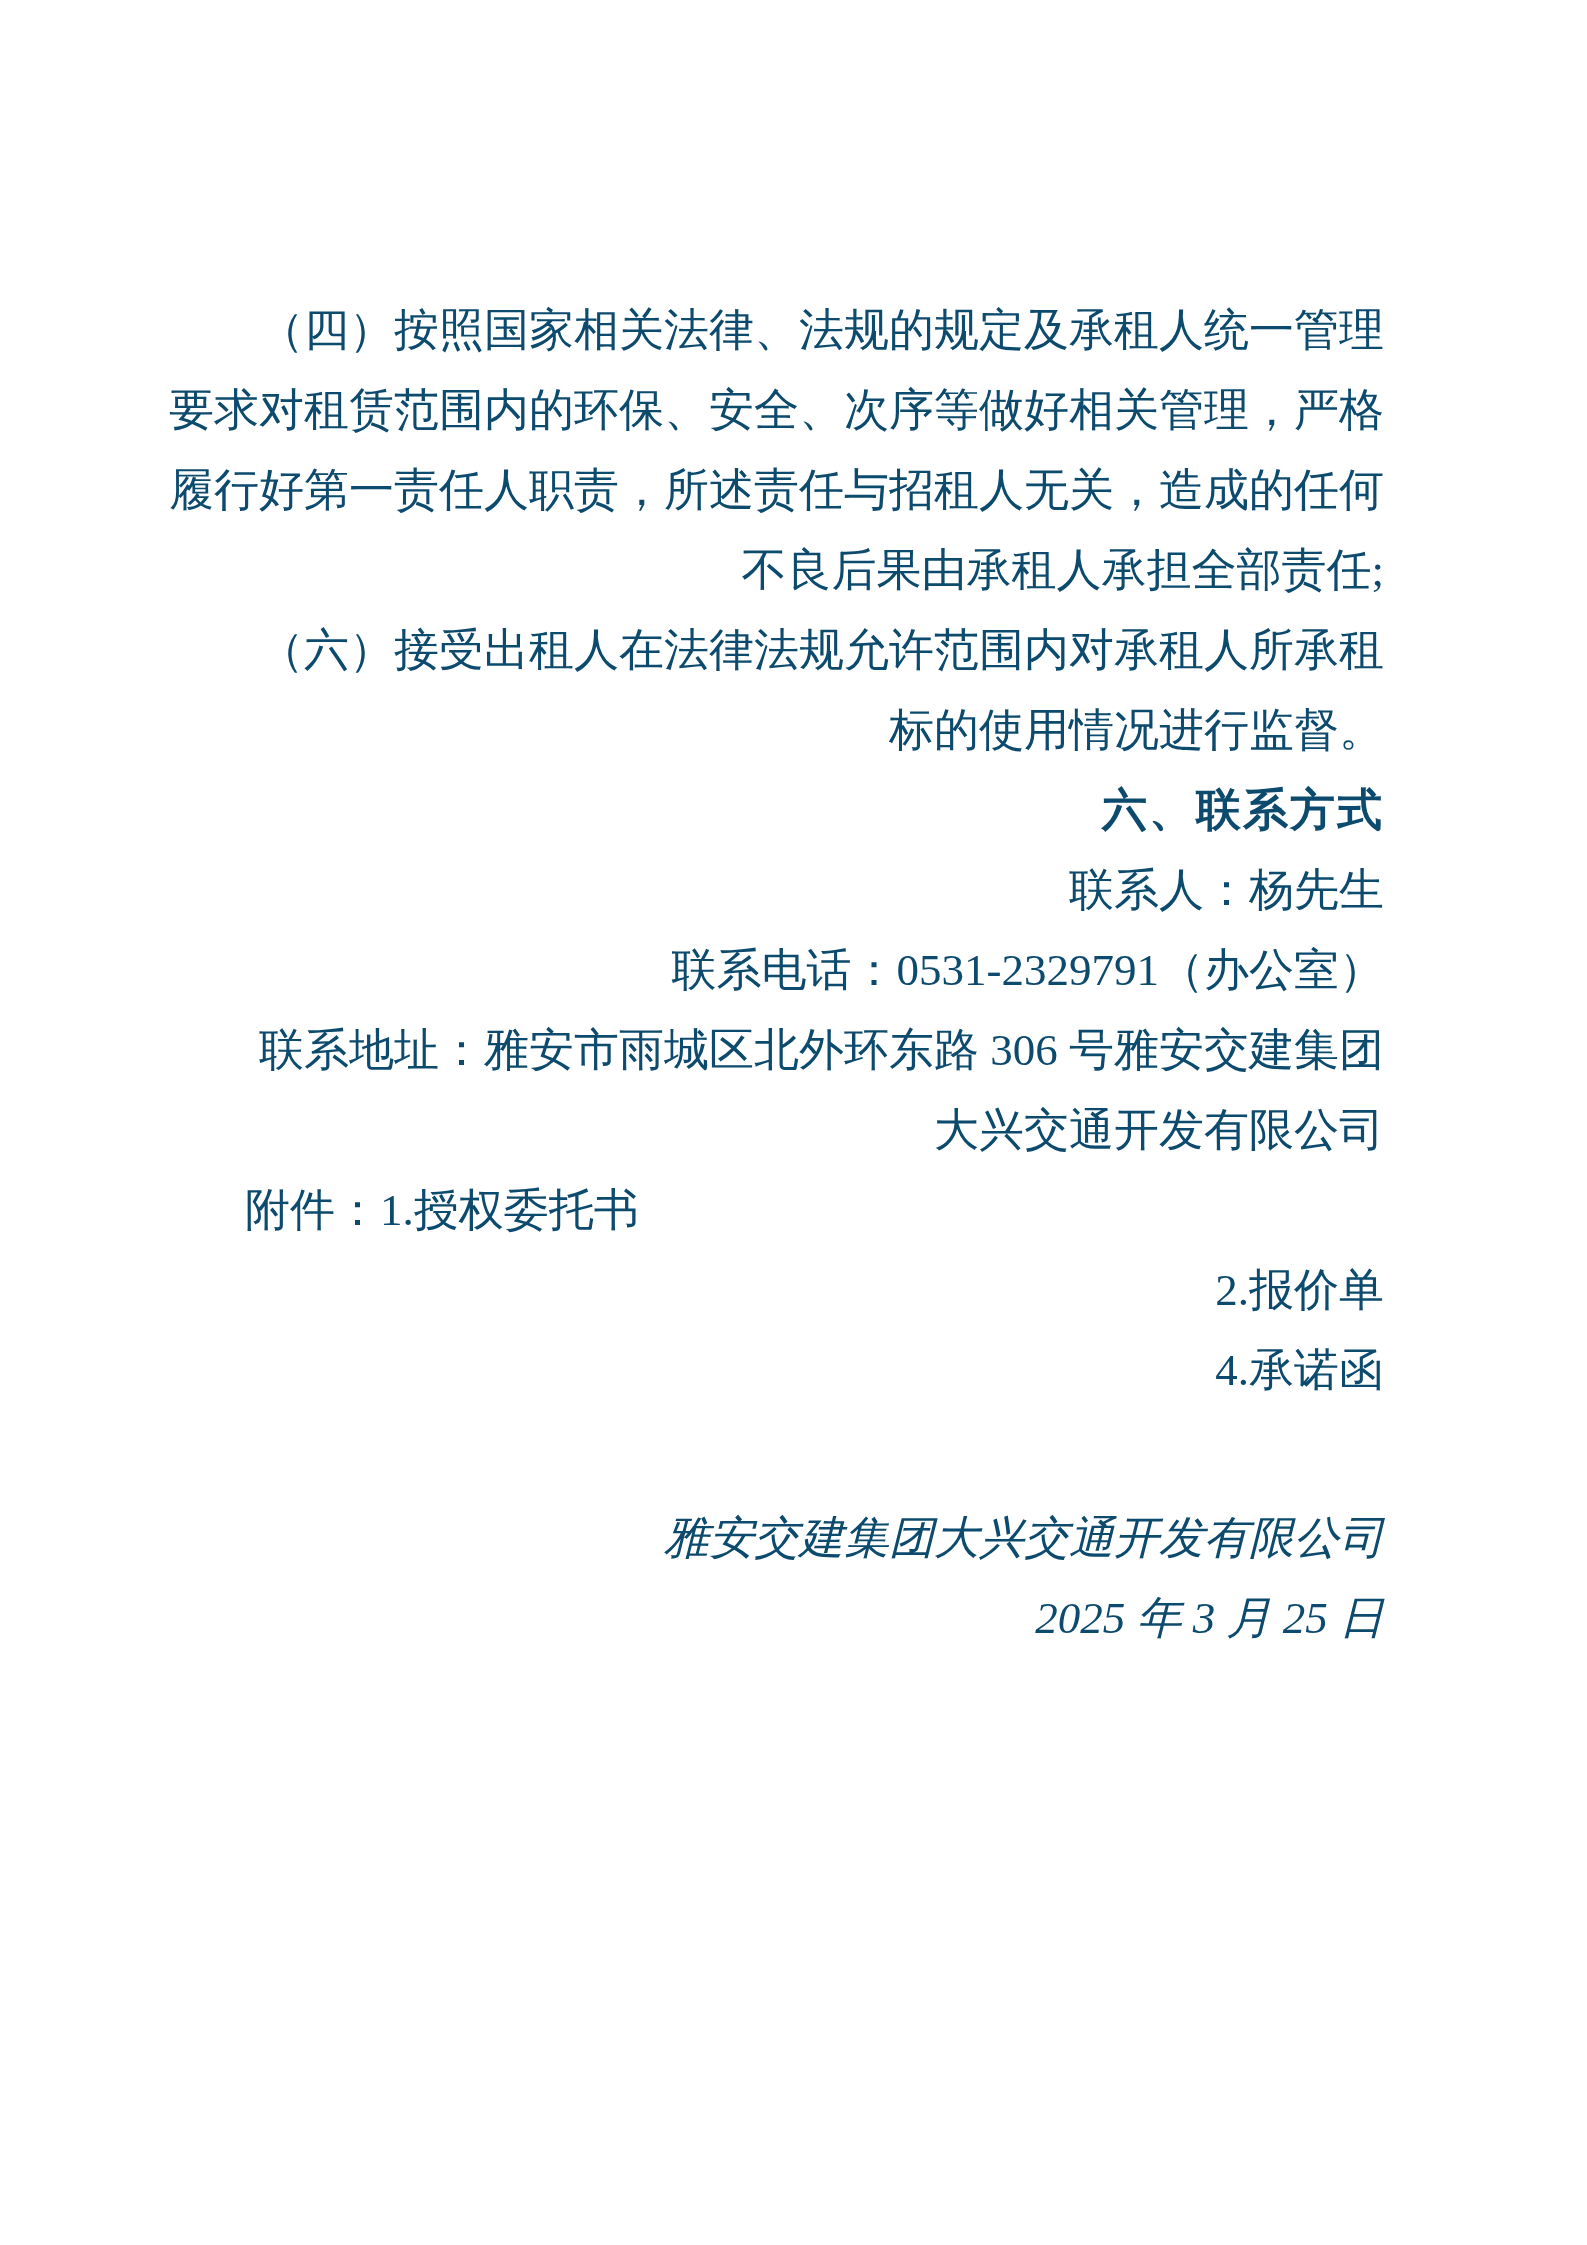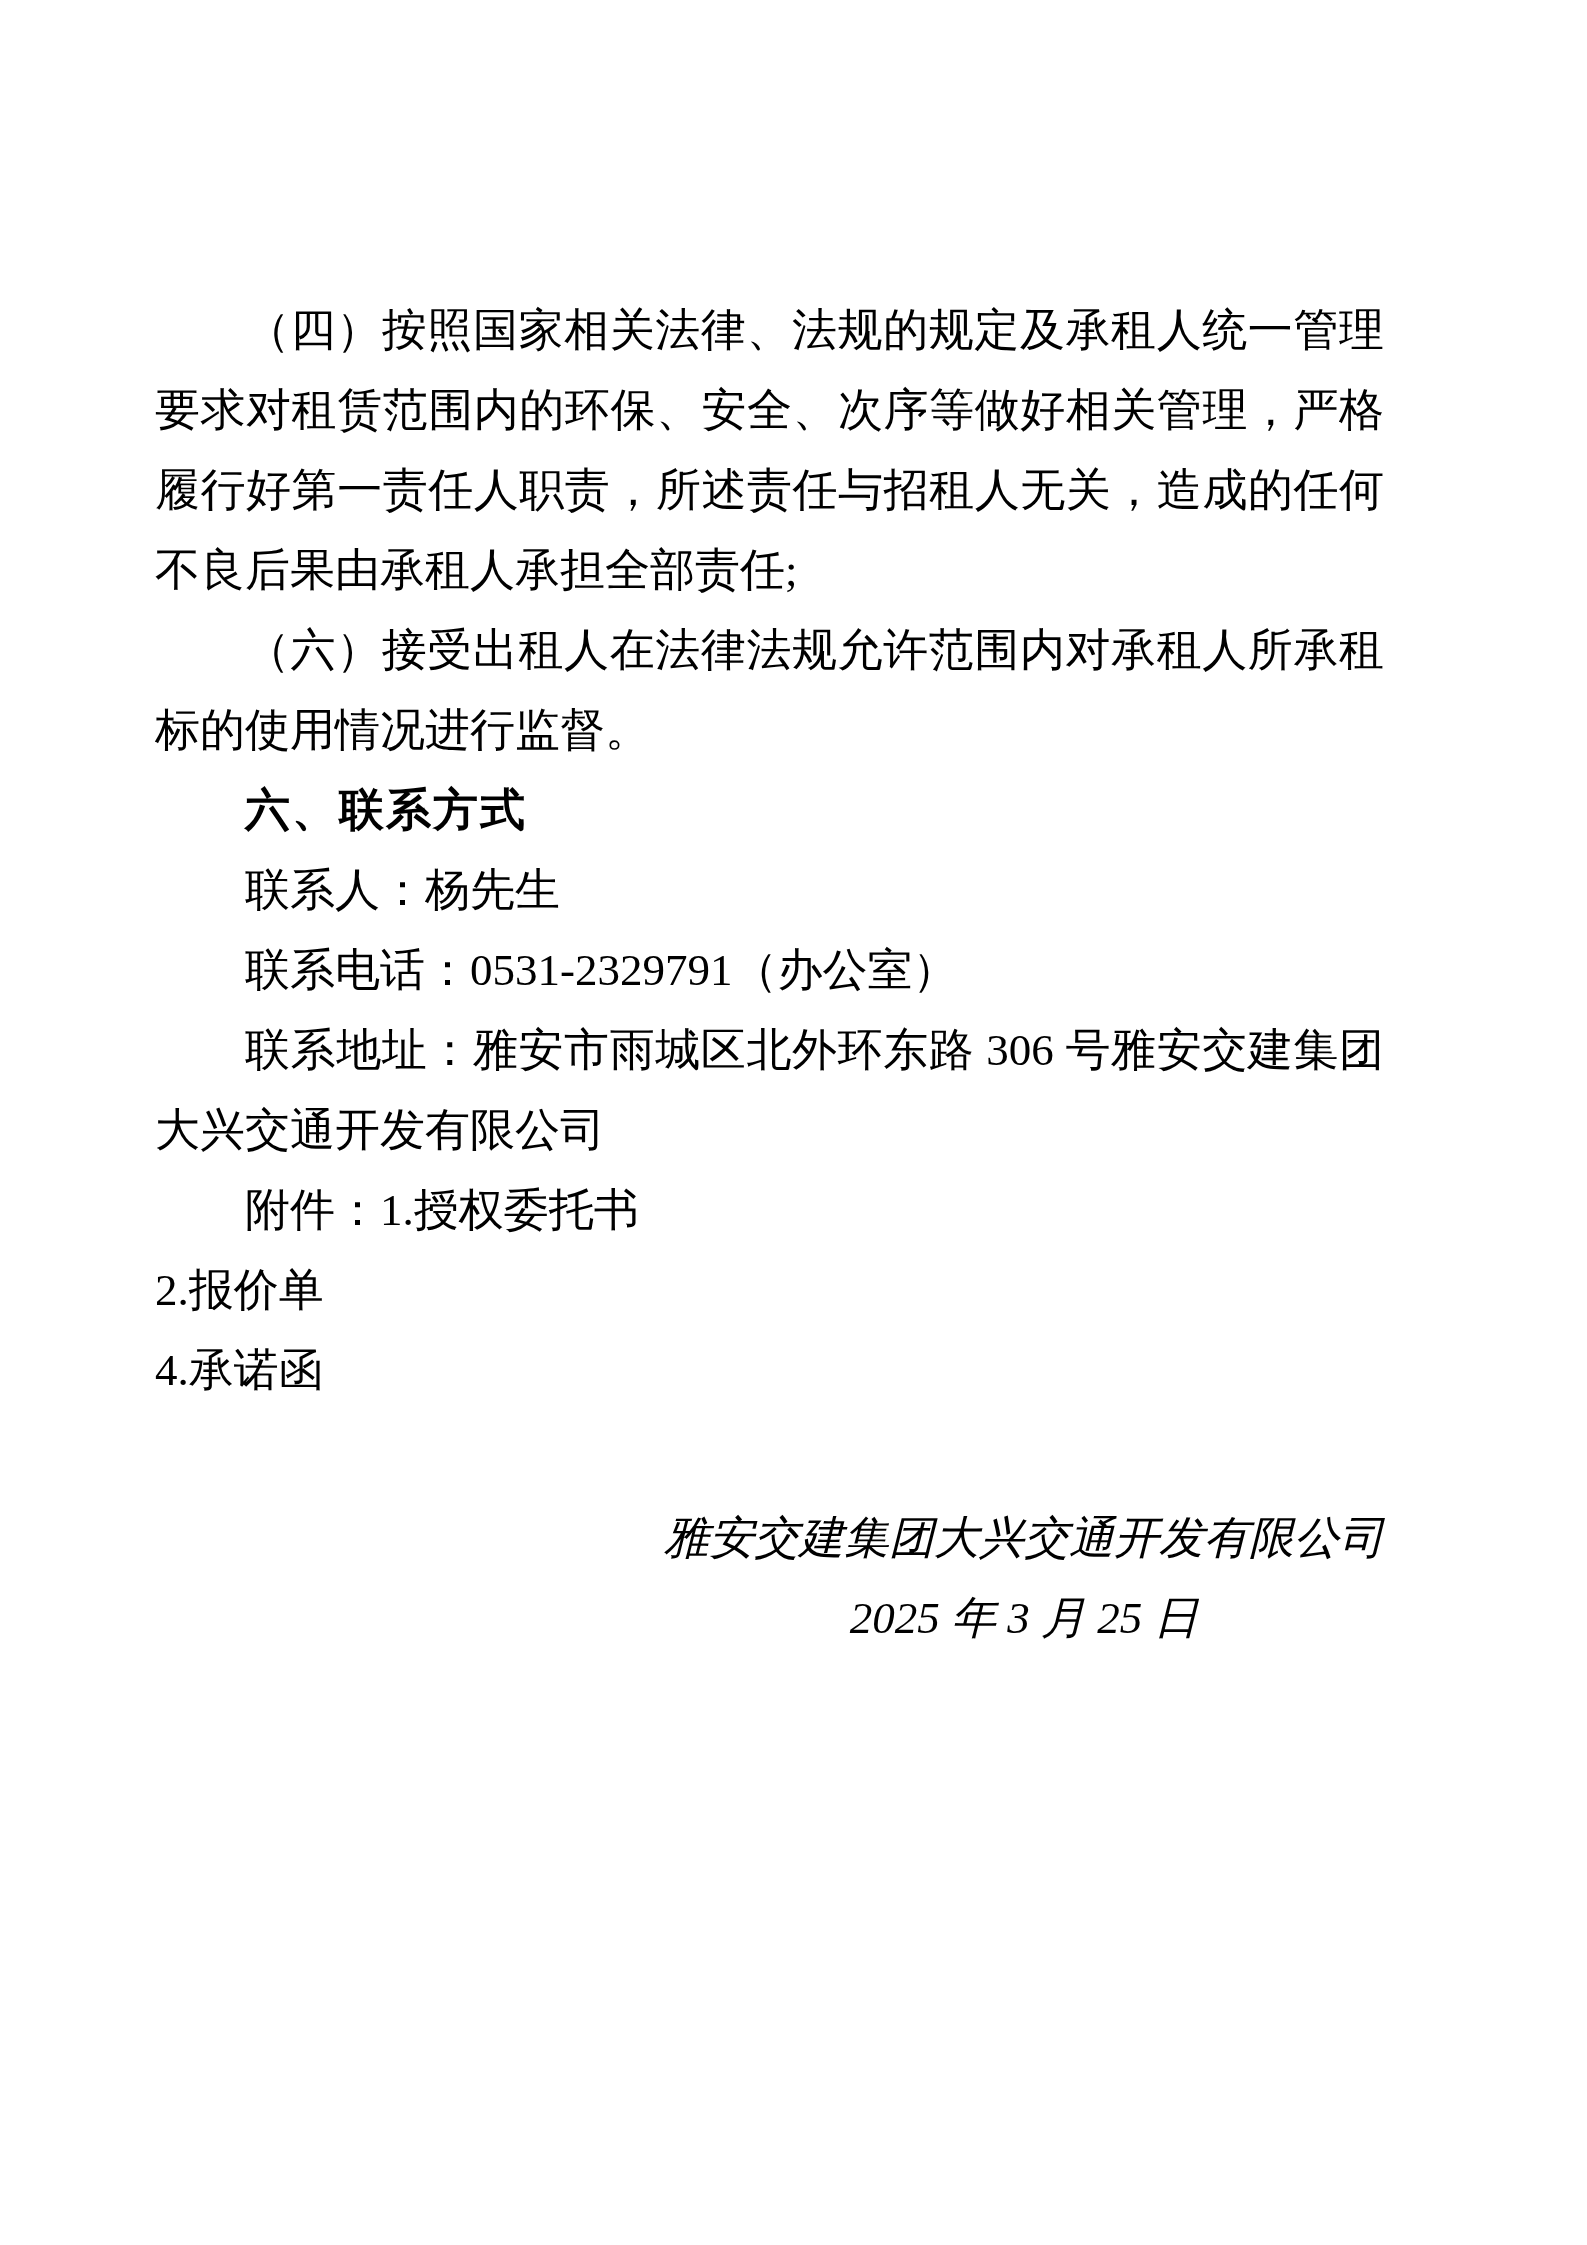--- a/index.html
+++ b/index.html
@@ -3,27 +3,27 @@
 <meta charset="utf-8">
 <style>
   html, body { margin: 0; padding: 0; background: #ffffff; }
   .page {
     position: relative;
     width: 1587px;
     height: 2001px;
     background: #ffffff;
     box-sizing: border-box;
     padding: 290px 203px 0 155px;
-    color: #000000;
+    color: #0c4a6e;
     font-family: "Liberation Serif", "DejaVu Serif", serif;
     font-size: 45px;
     line-height: 80px;
     overflow: hidden;
   }
-  .page p { margin: 0; padding: 0; }
+  .page p { margin: 0; padding: 0; text-align: right; }
   .para {
     text-indent: 2em;
     text-align: justify;
     text-justify: inter-ideograph;
   }
   .plain { text-indent: 2em; text-align: left; }
   .heading {
     text-indent: 2em;
     font-weight: 700;
     font-family: "Liberation Sans", "DejaVu Sans", sans-serif;

